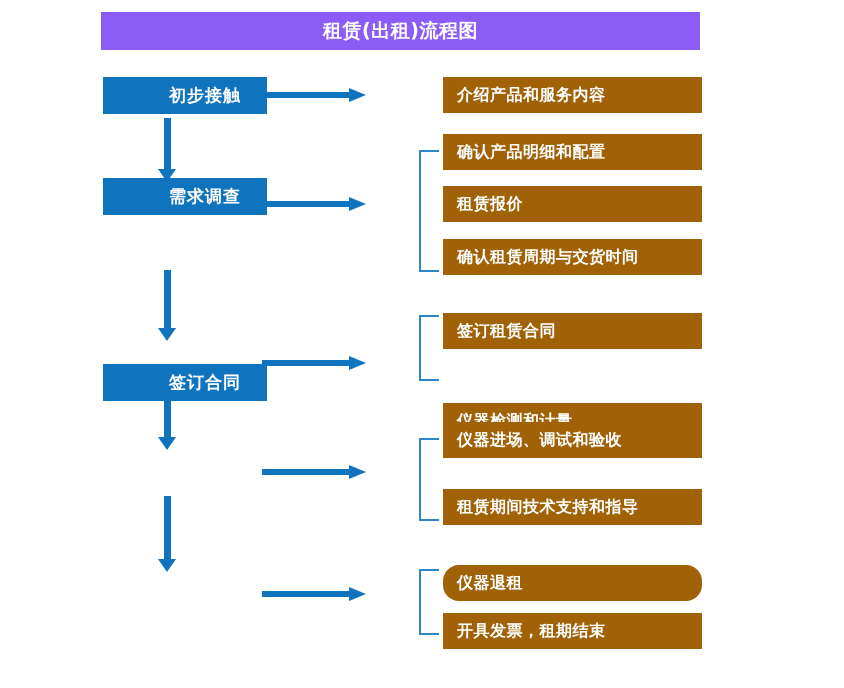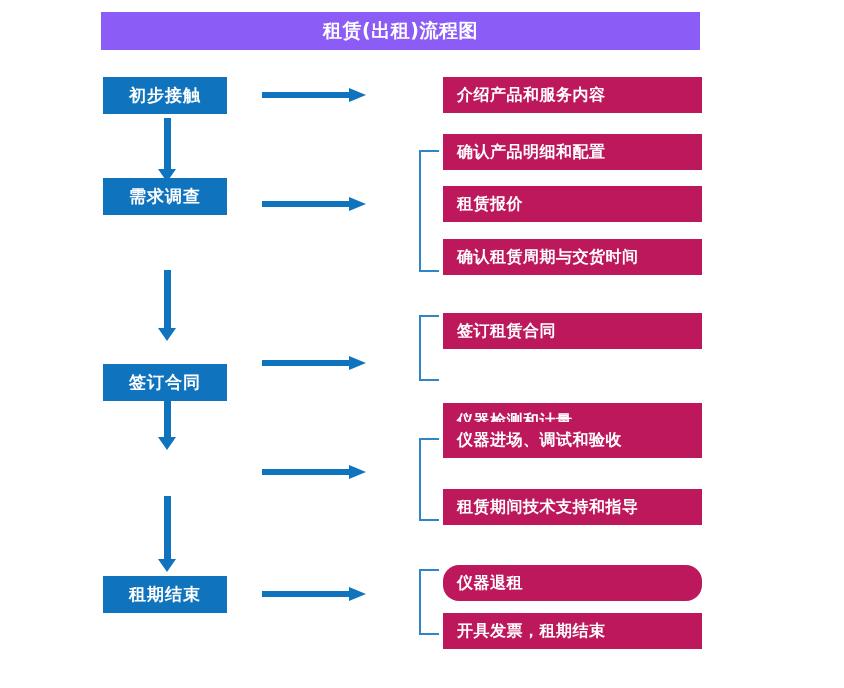--- a/index.html
+++ b/index.html
@@ -45,29 +45,30 @@
     width: 124px;
     height: 37px;
     background: #1073be;
     color: #ffffff;
     font-size: 17px;
     font-weight: bold;
     display: flex;
     align-items: center;
     justify-content: center;
     letter-spacing: 1px;
+    padding-left: 40px;
   }
 
   
   .detail-box {
     position: absolute;
     left: 443px;
     width: 259px;
     height: 36px;
-    background: #be185d;
+    background: #a16207;
     color: #ffffff;
     font-size: 16px;
     font-weight: bold;
     display: flex;
     align-items: center;
     padding-left: 14px;
     box-sizing: border-box;
     letter-spacing: 0.5px;
   }
 
@@ -139,21 +140,20 @@
 
   <div class="title-bar">租赁(出租)流程图</div>
 
   <div class="stage-box" style="top:77px;">初步接触</div>
 
   <div class="stage-box" style="top:178px;">需求调查</div>
 
   <div class="stage-box" style="top:364px;">签订合同</div>
 
 
-  <div class="stage-box" style="top:576px;">租期结束</div>
 
   <div class="v-arrow" style="top:118px; height:64px;">
     <div class="shaft" style="height:51px;"></div>
     <div class="head"></div>
   </div>
 
   <div class="v-arrow" style="top:270px; height:71px;">
     <div class="shaft" style="height:58px;"></div>
     <div class="head"></div>
   </div>

